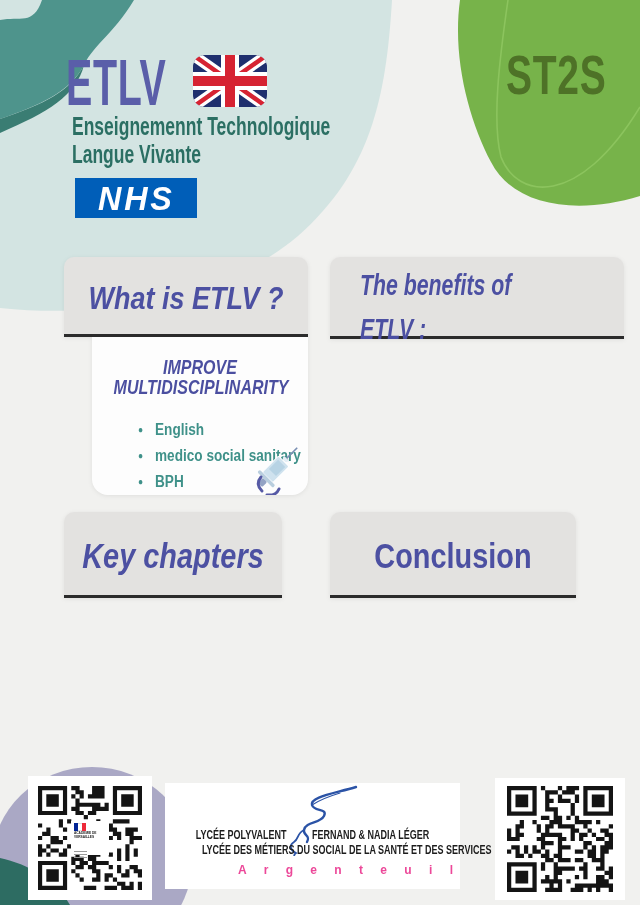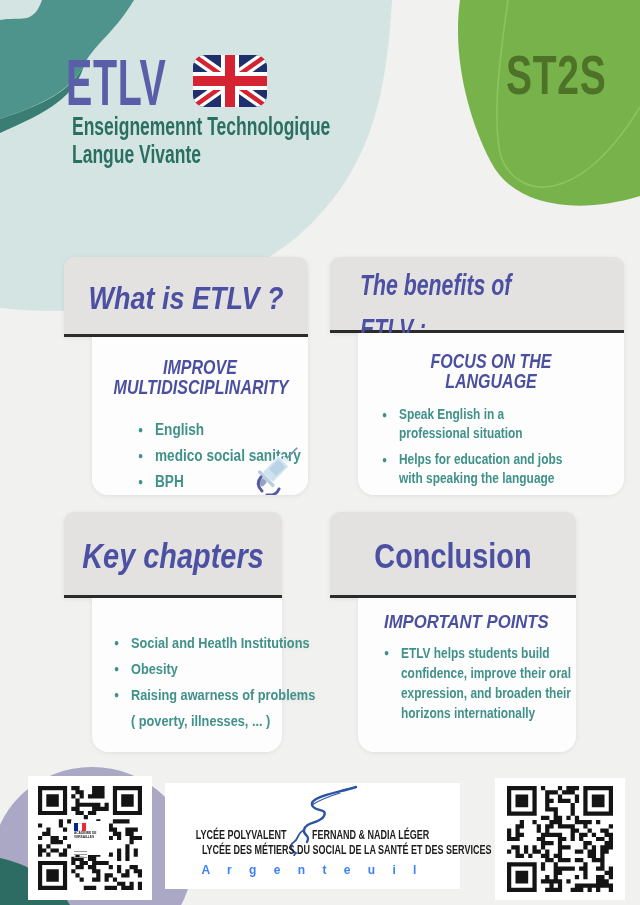--- a/index.html
+++ b/index.html
@@ -122,22 +122,22 @@
     display:flex; justify-content:center; gap:34px;
     font-size:12px; font-weight:700; color:#1c1c1c; white-space:nowrap;
     transform:scaleX(0.75); transform-origin:center top;
   }
   .school-l2{
     position:absolute; left:0; top:60px; width:100%; text-align:center;
     font-size:12px; font-weight:700; color:#1c1c1c; white-space:nowrap;
     transform:scaleX(0.75); transform-origin:center top;
   }
   .school-city{
-    position:absolute; left:0; top:80px; width:100%; text-align:center;
-    font-size:12px; font-weight:700; color:#3b82f6; letter-spacing:7px;
+    position:absolute; left:0; top:80px; width:100%; text-align:right;
+    font-size:12px; font-weight:700; color:#ec4899; letter-spacing:7px;
   }
 </style>
 </head>
 <body>
 
 <div class="poster">
 
   <svg class="bg-svg" width="640" height="905" viewBox="0 0 640 905">
     <path d="M0,0 L392,0 C386,100 370,172 298,236 C230,294 115,320 0,308 Z" fill="#d3e4e2"></path>
     <path d="M42,0 L134,0 C112,36 95,43 84,65 C70,92 40,105 0,119 L0,20 C20,16 33,26 42,0 Z" fill="#4e948c"></path>
@@ -161,20 +161,23 @@
       <path d="M0,0 L74,52 M74,0 L0,52" stroke="#ffffff" stroke-width="11"></path>
       <path d="M0,0 L74,52 M74,0 L0,52" stroke="#d62332" stroke-width="4.5"></path>
       <path d="M37,0 V52 M0,26 H74" stroke="#ffffff" stroke-width="18"></path>
       <path d="M37,0 V52 M0,26 H74" stroke="#d62332" stroke-width="10"></path>
     </g>
   </svg>
 
   <div class="subtitle l1">Enseignemennt Technologique</div>
   <div class="subtitle l2">Langue Vivante</div>
 
+  <div class="nhs-box">
+    <span class="nhs-text">NHS</span>
+  </div>
 
   <div class="st2s">ST2S</div>
 
   <div class="card c1">
     <div class="card-header">
       <div class="card-title">What is ETLV ?</div>
     </div>
     <div class="card-body">
       <div class="subhead">IMPROVE MULTIDISCIPLINARITY</div>
       <ul class="bullets">
@@ -197,54 +200,31 @@
     </div>
   </div>
 
   <div class="card c2">
     <div class="card-header">
       <div class="title-2line">
         <span>The benefits of</span><br>
         <span>ETLV :</span>
       </div>
     </div>
-    <div class="card-body">
-      <div class="subhead">FOCUS ON THE LANGUAGE</div>
-      <ul class="bullets">
-        <li>Speak English in a professional situation</li>
-        <li>Helps for education and jobs with speaking the language</li>
-      </ul>
-    </div>
   </div>
 
   <div class="card c3">
     <div class="card-header">
       <div class="card-title">Key chapters</div>
     </div>
-    <div class="card-body">
-      <ul class="bullets">
-        <li>Social and Heatlh Institutions</li>
-        <li>Obesity</li>
-        <li>
-          <span>Raising awarness of problems</span><br>
-          <span>( poverty, illnesses, ... )</span>
-        </li>
-      </ul>
-    </div>
   </div>
 
   <div class="card c4">
     <div class="card-header">
       <div class="card-title">Conclusion</div>
-    </div>
-    <div class="card-body">
-      <div class="subhead">IMPORTANT POINTS</div>
-      <ul class="bullets">
-        <li>ETLV helps students build confidence, improve their oral expression, and broaden their horizons internationally</li>
-      </ul>
     </div>
   </div>
 
   <div class="qr-card qr-left">
     <svg id="qr1" width="104" height="104" viewBox="0 0 100 100">
         <path d="M32 0h4v4h-4zM36 0h4v4h-4zM52 0h4v4h-4zM56 0h4v4h-4zM60 0h4v4h-4zM36 4h4v4h-4zM40 4h4v4h-4zM52 4h4v4h-4zM56 4h4v4h-4zM60 4h4v4h-4zM32 8h4v4h-4zM40 8h4v4h-4zM48 8h4v4h-4zM52 8h4v4h-4zM56 8h4v4h-4zM60 8h4v4h-4zM36 12h4v4h-4zM36 16h4v4h-4zM40 16h4v4h-4zM44 16h4v4h-4zM48 16h4v4h-4zM52 16h4v4h-4zM56 16h4v4h-4zM64 16h4v4h-4zM32 20h4v4h-4zM36 20h4v4h-4zM52 20h4v4h-4zM56 20h4v4h-4zM60 20h4v4h-4zM64 20h4v4h-4zM36 24h4v4h-4zM40 24h4v4h-4zM48 24h4v4h-4zM52 24h4v4h-4zM44 28h4v4h-4zM20 32h4v4h-4zM28 32h4v4h-4zM56 32h4v4h-4zM72 32h4v4h-4zM76 32h4v4h-4zM80 32h4v4h-4zM84 32h4v4h-4zM0 36h4v4h-4zM20 36h4v4h-4zM44 36h4v4h-4zM60 36h4v4h-4zM64 36h4v4h-4zM68 36h4v4h-4zM8 40h4v4h-4zM24 40h4v4h-4zM40 40h4v4h-4zM44 40h4v4h-4zM48 40h4v4h-4zM56 40h4v4h-4zM60 40h4v4h-4zM64 40h4v4h-4zM68 40h4v4h-4zM72 40h4v4h-4zM84 40h4v4h-4zM88 40h4v4h-4zM92 40h4v4h-4zM4 44h4v4h-4zM8 44h4v4h-4zM32 44h4v4h-4zM40 44h4v4h-4zM52 44h4v4h-4zM56 44h4v4h-4zM72 44h4v4h-4zM76 44h4v4h-4zM84 44h4v4h-4zM88 44h4v4h-4zM0 48h4v4h-4zM12 48h4v4h-4zM16 48h4v4h-4zM24 48h4v4h-4zM48 48h4v4h-4zM68 48h4v4h-4zM76 48h4v4h-4zM88 48h4v4h-4zM92 48h4v4h-4zM96 48h4v4h-4zM12 52h4v4h-4zM16 52h4v4h-4zM20 52h4v4h-4zM44 52h4v4h-4zM52 52h4v4h-4zM60 52h4v4h-4zM88 52h4v4h-4zM0 56h4v4h-4zM8 56h4v4h-4zM28 56h4v4h-4zM32 56h4v4h-4zM36 56h4v4h-4zM44 56h4v4h-4zM64 56h4v4h-4zM84 56h4v4h-4zM0 60h4v4h-4zM4 60h4v4h-4zM12 60h4v4h-4zM16 60h4v4h-4zM24 60h4v4h-4zM32 60h4v4h-4zM44 60h4v4h-4zM48 60h4v4h-4zM56 60h4v4h-4zM60 60h4v4h-4zM64 60h4v4h-4zM76 60h4v4h-4zM84 60h4v4h-4zM92 60h4v4h-4zM0 64h4v4h-4zM8 64h4v4h-4zM20 64h4v4h-4zM24 64h4v4h-4zM36 64h4v4h-4zM48 64h4v4h-4zM52 64h4v4h-4zM56 64h4v4h-4zM68 64h4v4h-4zM76 64h4v4h-4zM84 64h4v4h-4zM92 64h4v4h-4zM32 68h4v4h-4zM36 68h4v4h-4zM40 68h4v4h-4zM48 68h4v4h-4zM52 68h4v4h-4zM76 68h4v4h-4zM84 68h4v4h-4zM32 72h4v4h-4zM40 72h4v4h-4zM44 72h4v4h-4zM52 72h4v4h-4zM56 72h4v4h-4zM60 72h4v4h-4zM64 72h4v4h-4zM36 76h4v4h-4zM40 76h4v4h-4zM48 76h4v4h-4zM52 76h4v4h-4zM68 76h4v4h-4zM76 76h4v4h-4zM88 76h4v4h-4zM92 76h4v4h-4zM32 80h4v4h-4zM52 80h4v4h-4zM56 80h4v4h-4zM76 80h4v4h-4zM84 80h4v4h-4zM92 80h4v4h-4zM96 80h4v4h-4zM36 84h4v4h-4zM56 84h4v4h-4zM64 84h4v4h-4zM68 84h4v4h-4zM80 84h4v4h-4zM84 84h4v4h-4zM96 84h4v4h-4zM40 88h4v4h-4zM52 88h4v4h-4zM56 88h4v4h-4zM64 88h4v4h-4zM72 88h4v4h-4zM76 92h4v4h-4zM80 92h4v4h-4zM88 92h4v4h-4zM96 92h4v4h-4zM44 96h4v4h-4zM48 96h4v4h-4zM52 96h4v4h-4zM64 96h4v4h-4zM68 96h4v4h-4zM72 96h4v4h-4zM80 96h4v4h-4zM84 96h4v4h-4zM88 96h4v4h-4zM96 96h4v4h-4zM0 0h28v28h-28zM4 4h20v20h-20zM8 8h12v12h-12zM72 0h28v28h-28zM76 4h20v20h-20zM80 8h12v12h-12zM0 72h28v28h-28zM4 76h20v20h-20zM8 80h12v12h-12z" fill="#141414" fill-rule="evenodd"></path>
       </svg>
     <div class="qr-logo">
       <div class="fr-flag">
           <i class="fr-b"></i>

